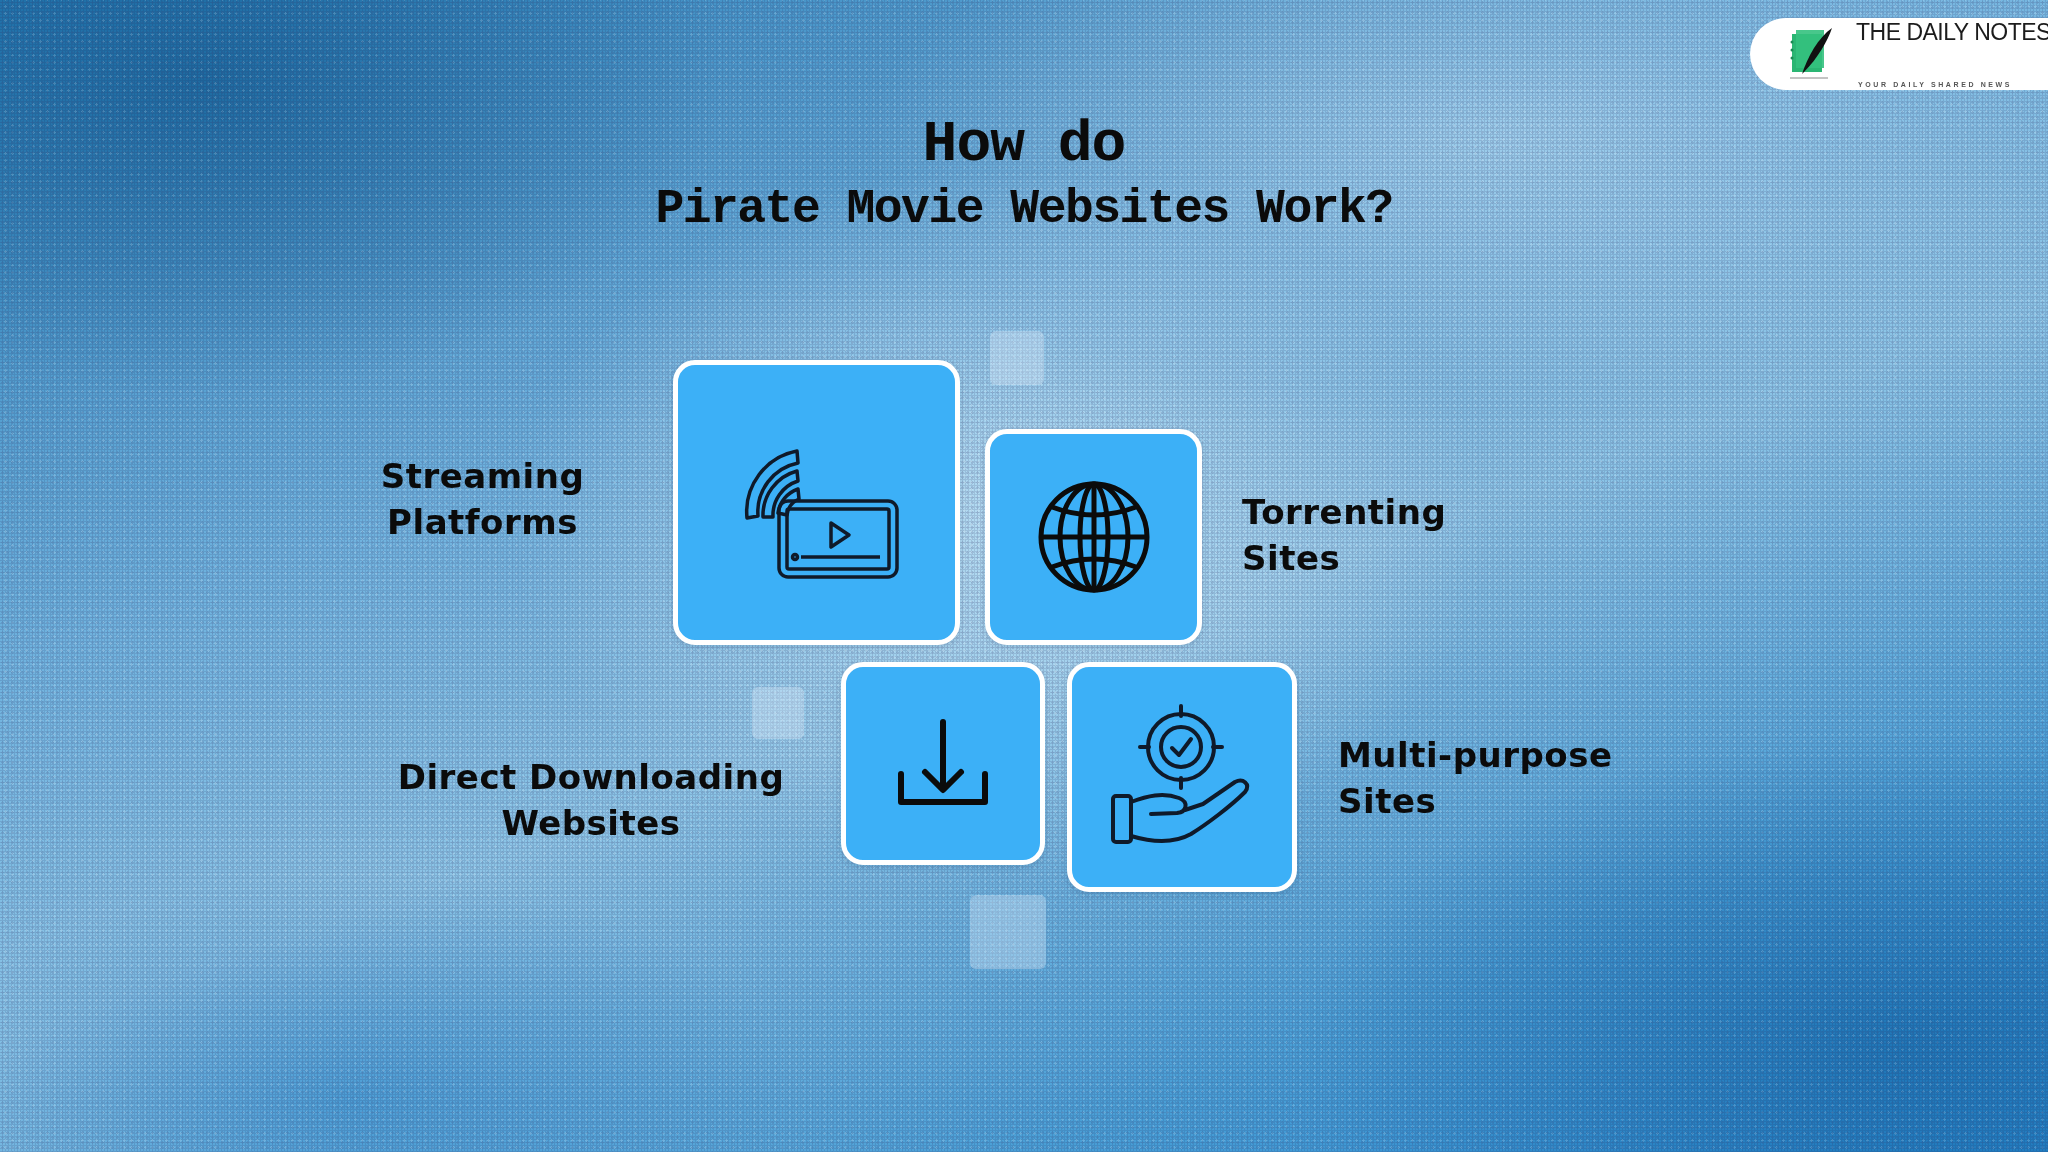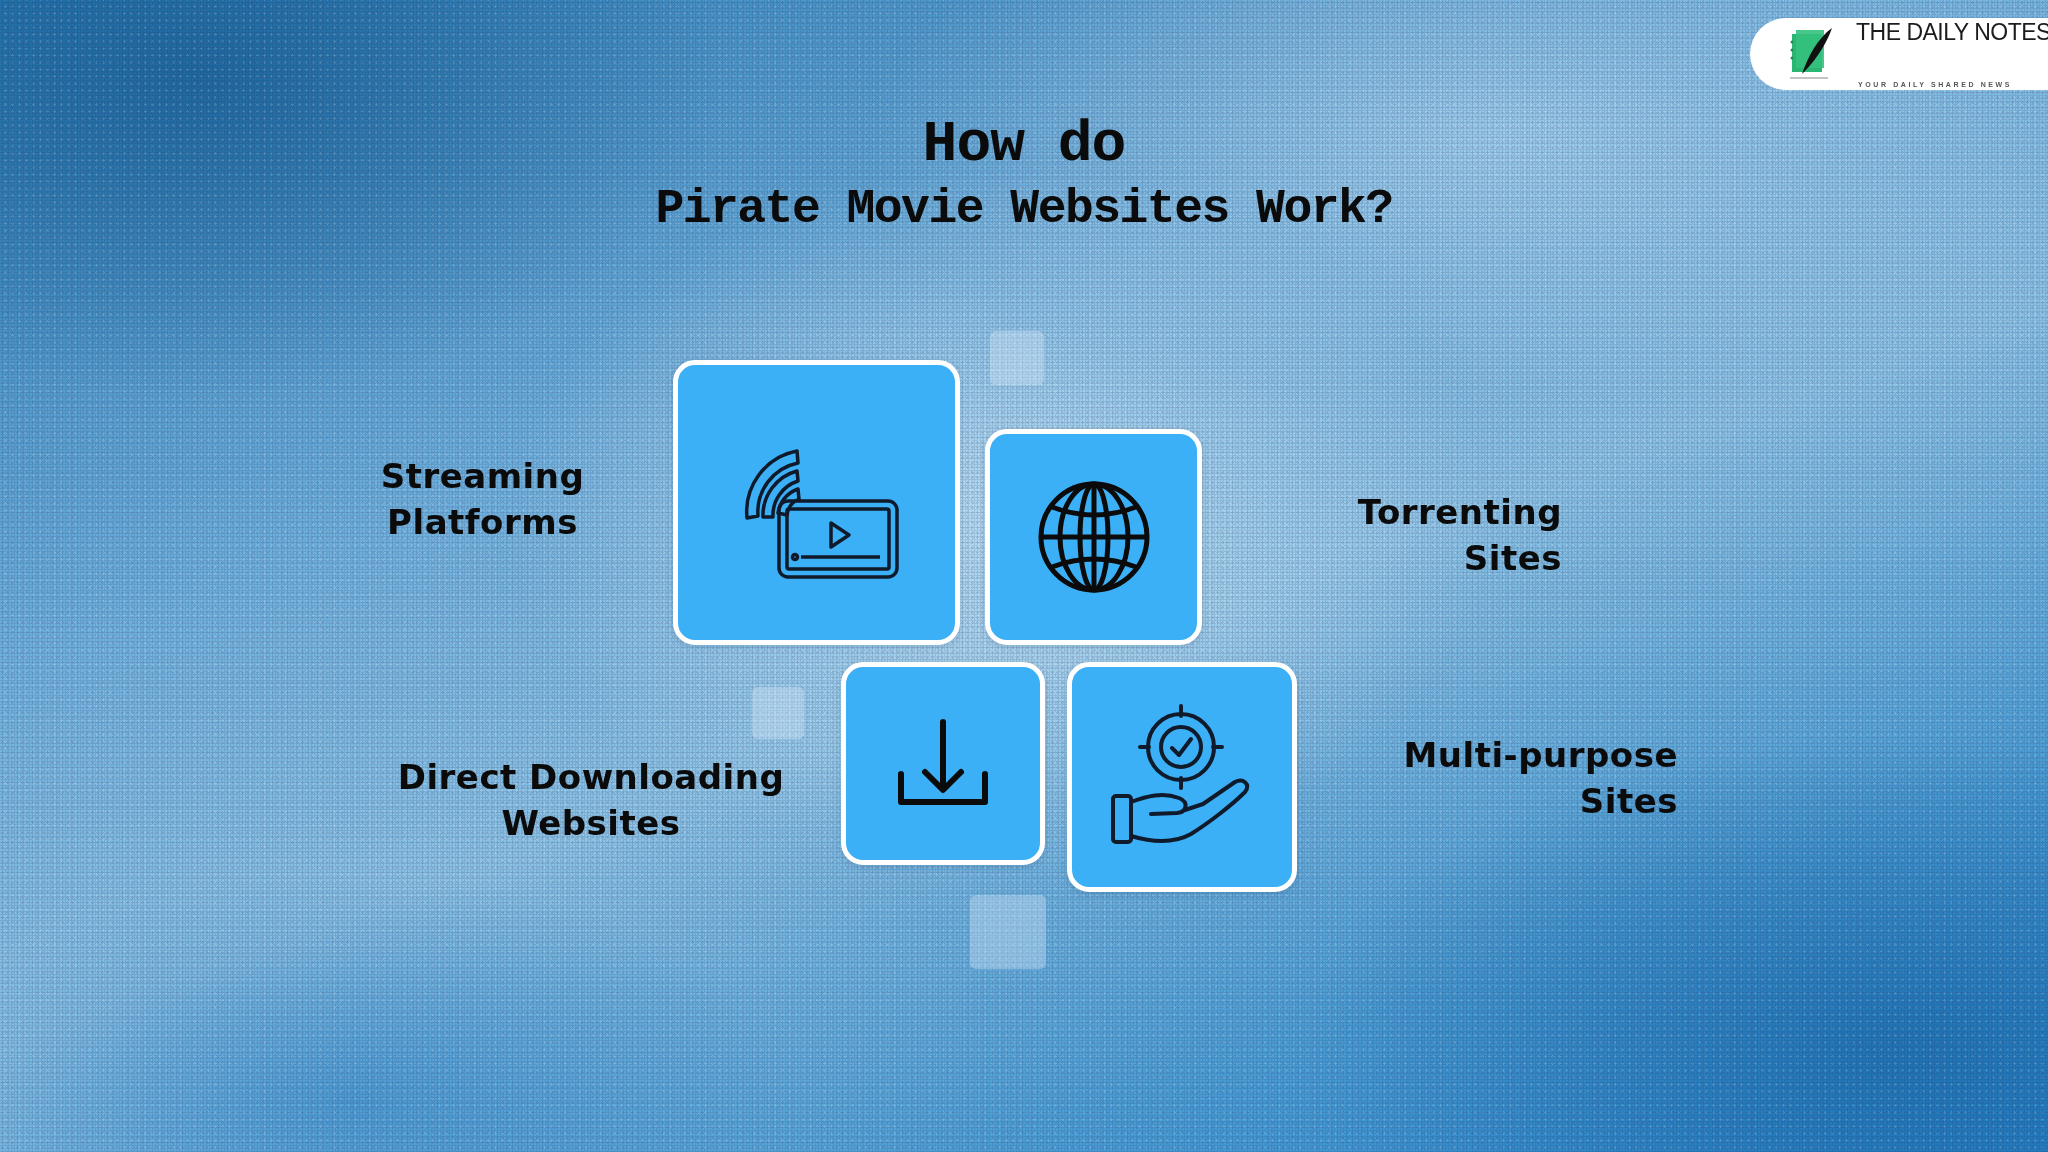--- a/index.html
+++ b/index.html
@@ -38,21 +38,21 @@
   .card {
     position: absolute; box-sizing: border-box;
     background: #3cb0f7; border: 5px solid #ffffff; border-radius: 22px;
     box-shadow: 0 2px 6px rgba(0,40,80,0.15);
     display: flex; align-items: center; justify-content: center;
   }
   .card svg { display: block; }
   .label {
     position: absolute; color: #0b0b0b; font-weight: bold;
     font-family: "DejaVu Sans", sans-serif;
-    font-size: 34px; line-height: 46px; letter-spacing: 0.5px; text-align: right;
+    font-size: 34px; line-height: 46px; letter-spacing: 0.5px;
   }
   .label span { display: block; }
   .label.right { text-align: center; }
   .logo {
     position: absolute; left: 1750px; top: 18px; width: 320px; height: 72px;
     background: #ffffff; border-radius: 36px 0 0 36px;
     display: flex; align-items: center;
   }
   .logo-mark { margin-left: 38px; }
   .logo-text { margin-left: 20px; display: flex; flex-direction: column; gap: 36px; }

